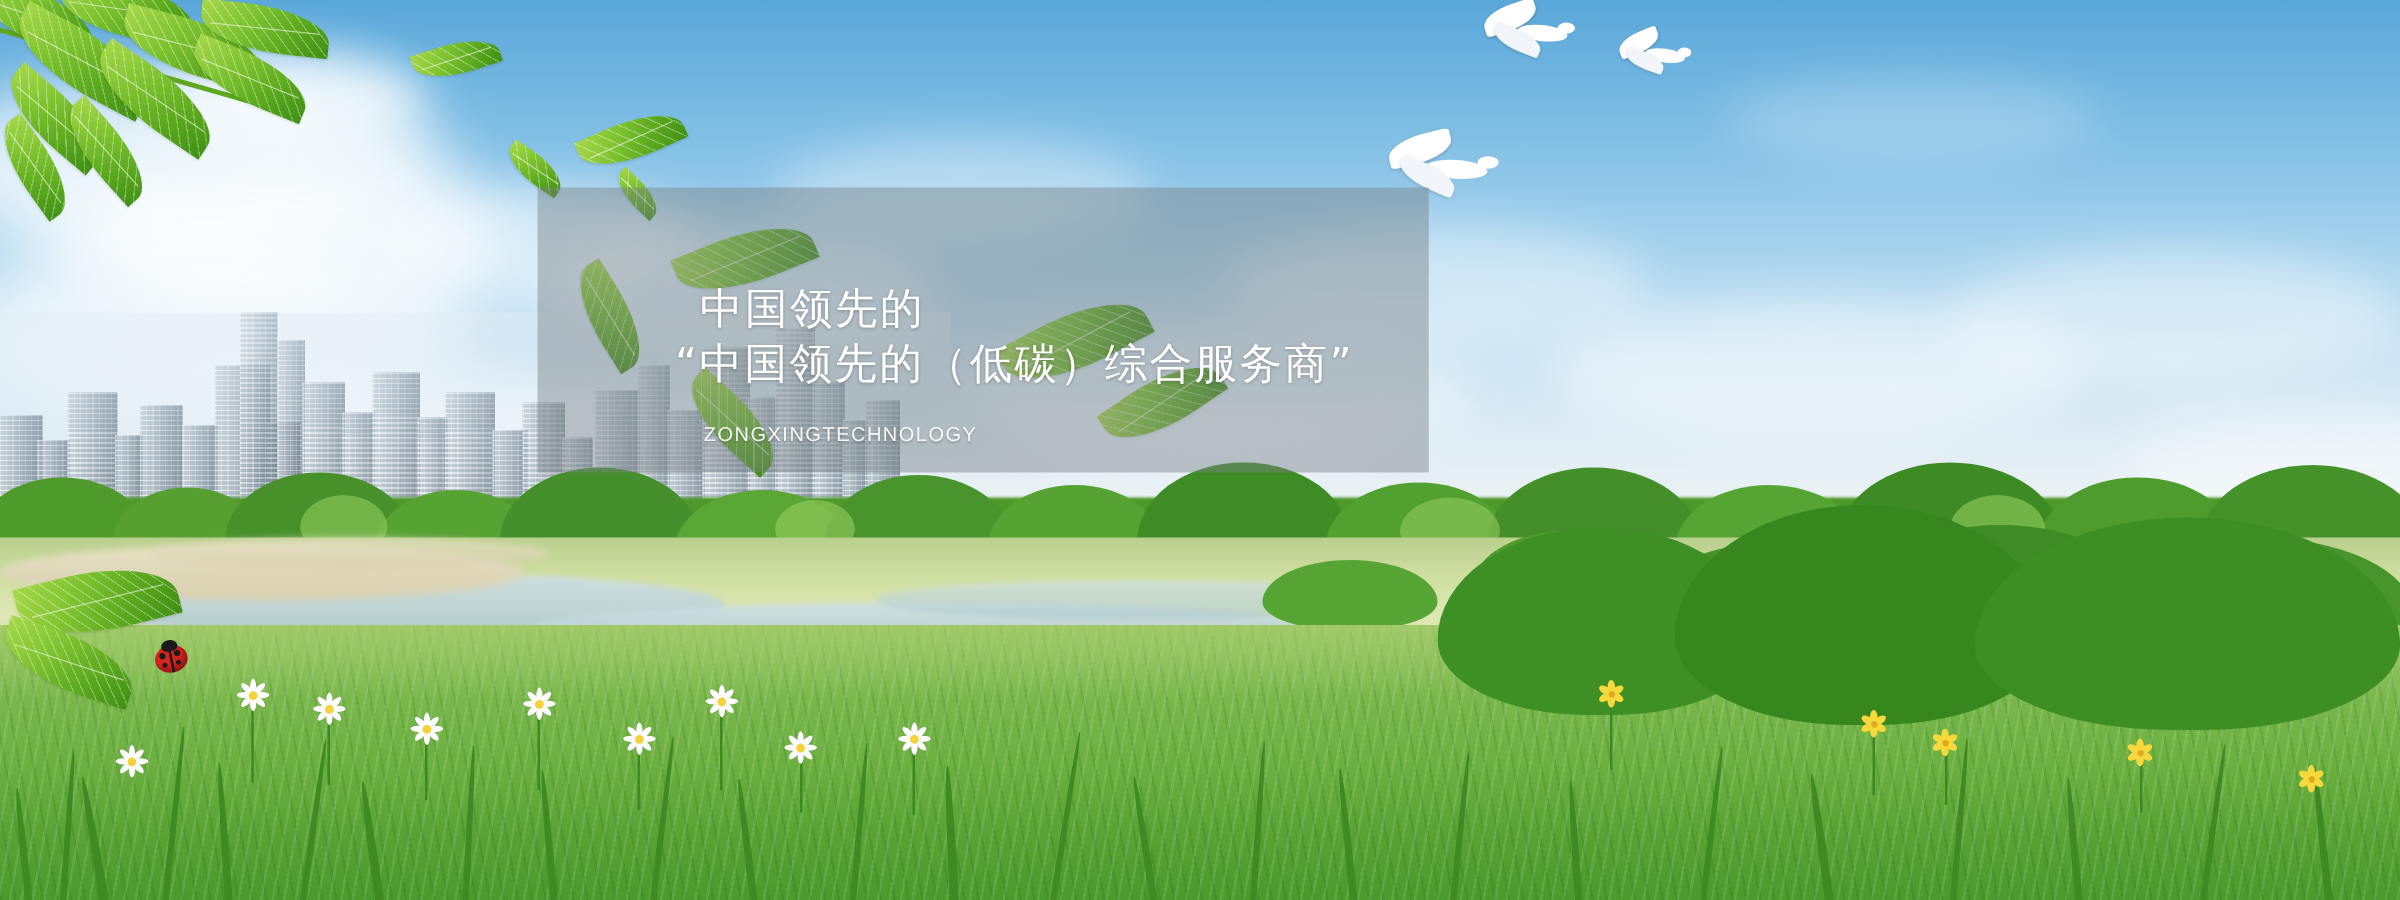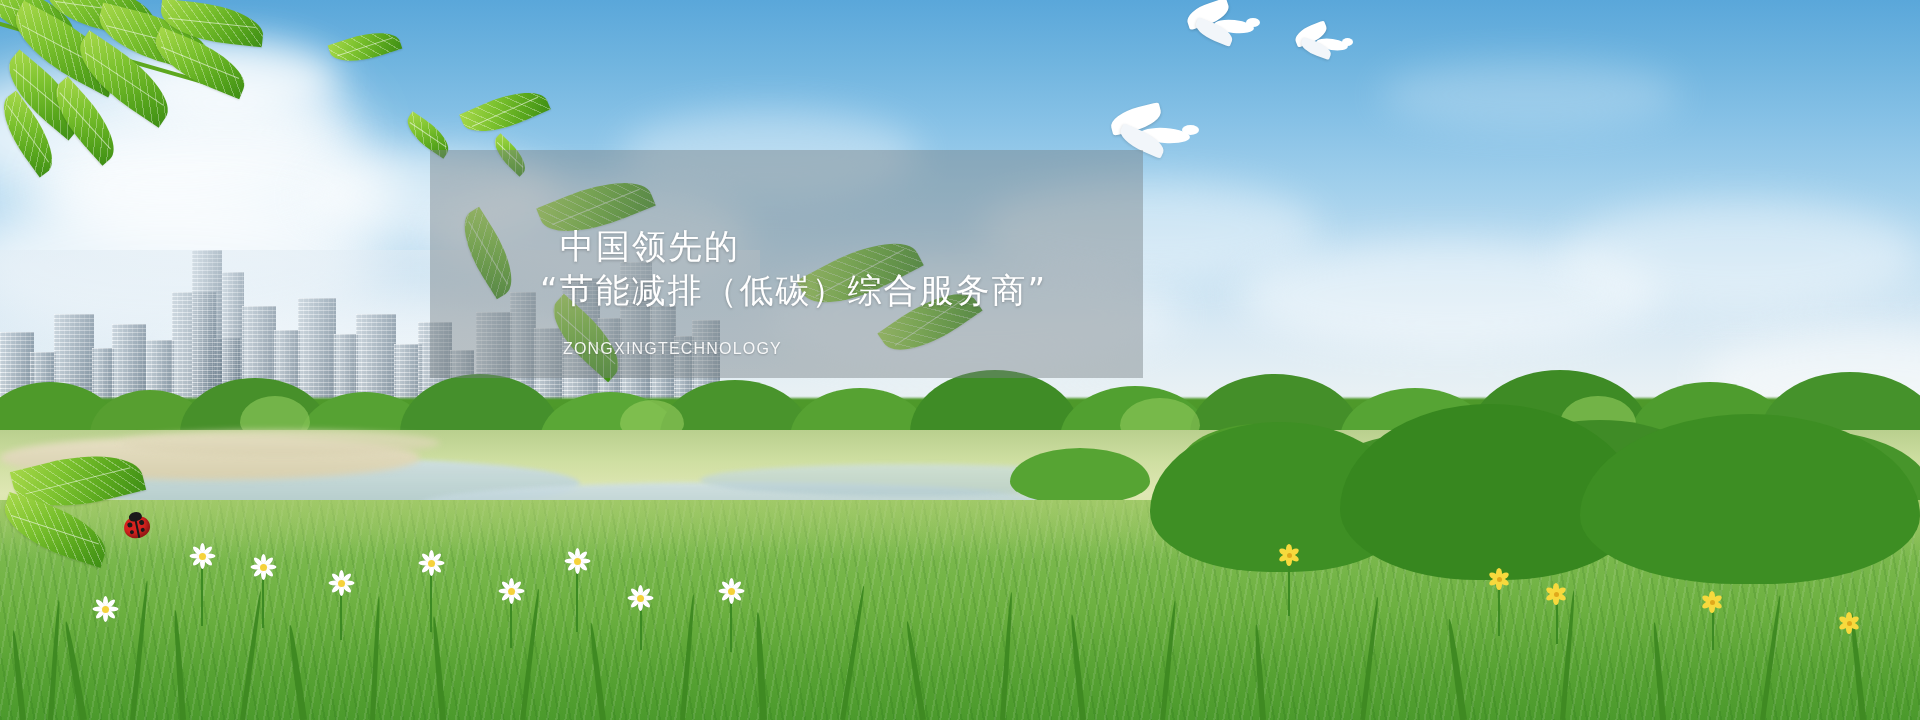--- a/index.html
+++ b/index.html
@@ -587,18 +587,18 @@
       </div>
     <div class="leaf" style="left:0px;top:508px;width:110px;height:44px;transform:rotate(18deg);">
         <div class="vein2"></div>
         <div class="vein"></div>
       </div>
   </div>
 
   <div class="panel">
     <div class="panel-inner">
       <div class="line1">中国领先的</div>
-      <div class="line2">“节能减排（低碳）综合服务商”</div>
+      <div class="line2">“中国领先的（低碳）综合服务商”</div>
       <div class="subline">ZONGXINGTECHNOLOGY</div>
     </div>
   </div>
 
 </div>
 
 </body></html>

